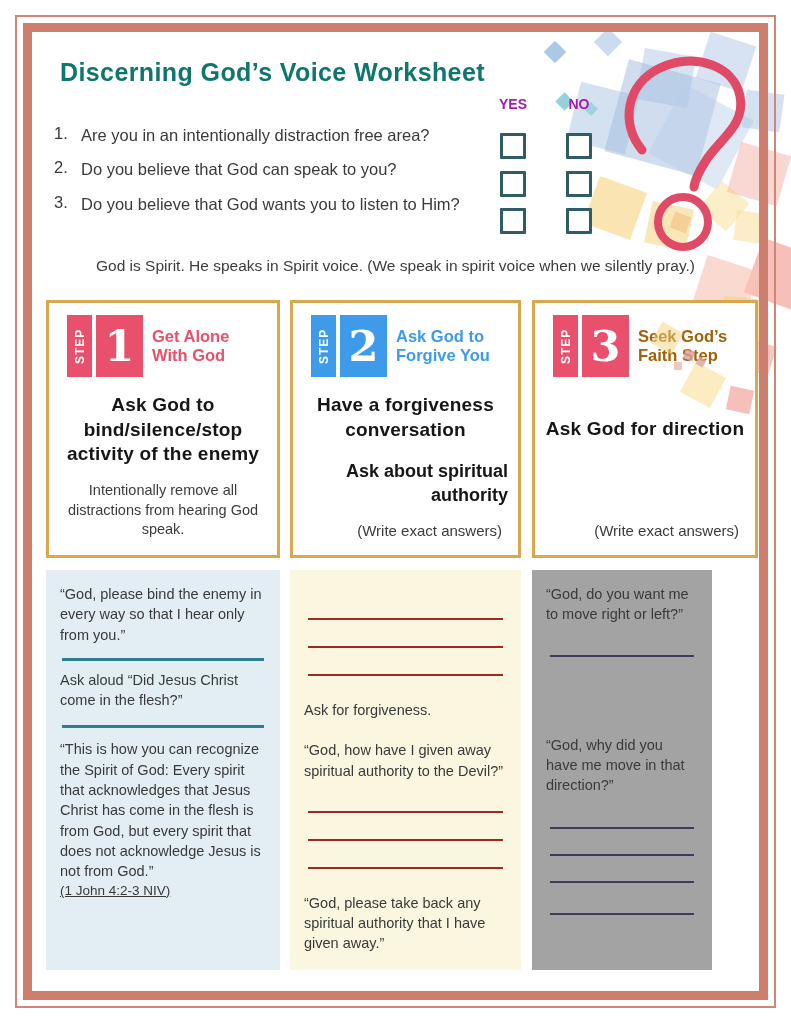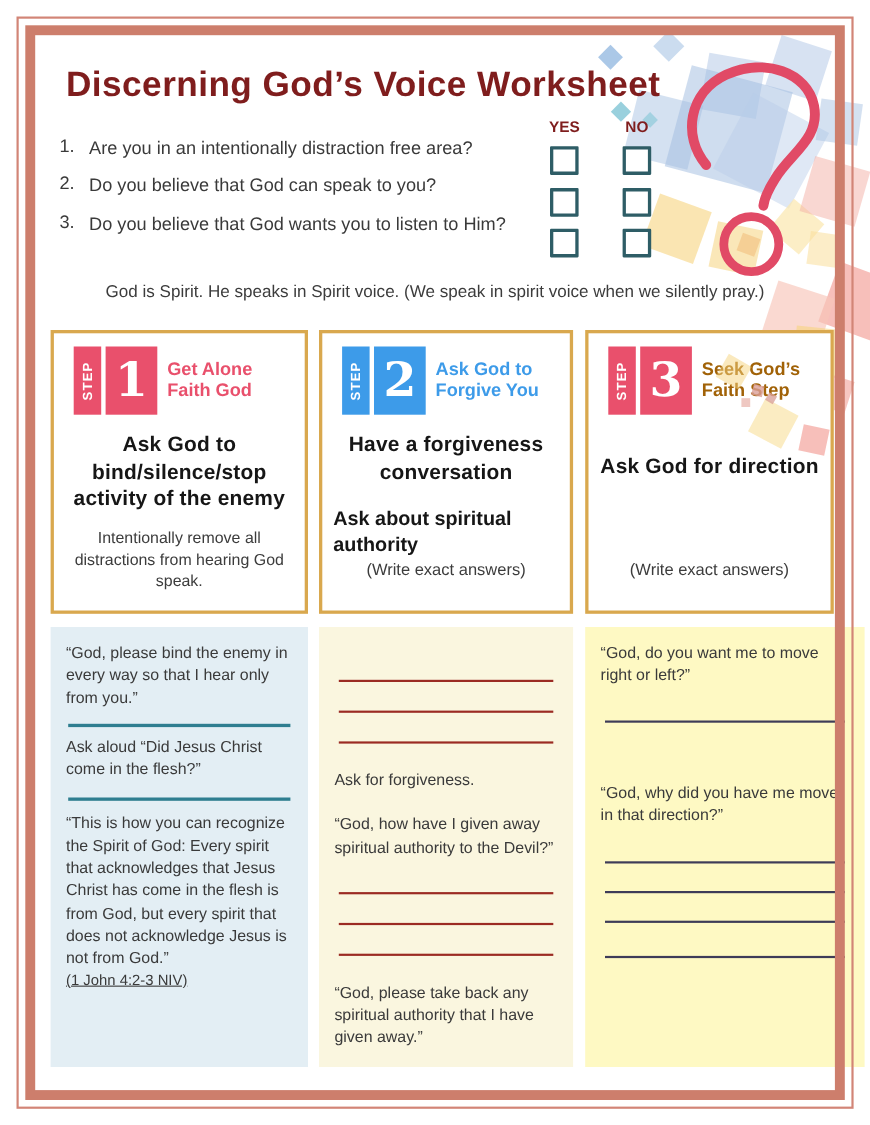--- a/index.html
+++ b/index.html
@@ -8,29 +8,29 @@
   
   .border-outer{position:absolute;inset:15px;border:2px solid #D28577;z-index:6;pointer-events:none;}
   .border-inner{position:absolute;inset:23px;border:9px solid #CD7E6C;z-index:6;pointer-events:none;}
   
   #decor-under{position:absolute;inset:0;z-index:1;}
   #decor-over{position:absolute;inset:0;z-index:3;pointer-events:none;}
   .sq{position:absolute;}
   .qmark{position:absolute;left:608px;top:50px;width:150px;height:205px;z-index:1;}
   
   .content{position:absolute;inset:0;z-index:2;}
-  .title{position:absolute;left:60px;top:58px;font-size:32px;font-weight:bold;
-         color:#7f1d1d;letter-spacing:.4px;}
+  .title{position:absolute;left:60px;top:58px;font-size:25px;font-weight:bold;
+         color:#0f766e;letter-spacing:.4px;}
   .questions{position:absolute;left:54px;top:124px;width:450px;font-size:16.5px;color:#3a3a3a;}
   .qrow{display:flex;}
   .qrow + .qrow{margin-top:12px;}
   .qnum{width:27px;flex:none;}
   .qtext{flex:1;line-height:1.35;}
   .qsub{color:#3c3c3c;}
-  .yn-head{position:absolute;top:107px;font-size:14px;font-weight:bold;color:#7f1d1d;width:40px;text-align:center;}
+  .yn-head{position:absolute;top:96px;font-size:14px;font-weight:bold;color:#a21caf;width:40px;text-align:center;}
   .yes-head{left:493px;} .no-head{left:559px;}
   .cbox{position:absolute;width:20px;height:20px;border:3px solid #2E5D66;background:#fff;border-radius:1px;}
   .spirit{position:absolute;left:40px;right:40px;top:257px;text-align:center;font-size:15.5px;color:#3c3c3c;}
   
   .card{position:absolute;top:300px;height:258px;background:#fff;border:3px solid #D9A84E;
         box-sizing:border-box;display:flex;flex-direction:column;padding:12px 10px 10px;}
   .card.c1{left:46px;width:234px;}
   .card.c2{left:290px;width:231px;}
   .card.c3{left:532px;width:226px;}
   .badge{display:flex;align-self:flex-start;margin-left:8px;height:62px;}
@@ -39,42 +39,42 @@
         writing-mode:vertical-rl;transform:rotate(180deg);}
   .step-num{width:47px;margin-left:4px;color:#fff;font-family:"DejaVu Serif",serif;font-weight:bold;
         font-size:43px;line-height:62px;text-align:center;}
   .step-title{margin-left:9px;align-self:center;font-weight:bold;font-size:16.5px;line-height:1.13;}
   .c1 .step-label,.c1 .step-num{background:#E9506C;} .c1 .step-title{color:#E9506C;width:80px;}
   .c2 .step-label,.c2 .step-num{background:#3D9BE9;} .c2 .step-title{color:#3D9BE9;width:100px;}
   .c3 .step-label,.c3 .step-num{background:#E9506C;} .c3 .step-title{color:#a16207;width:102px;}
   .card-body{flex:1;display:flex;flex-direction:column;width:100%;}
   .card-heading{font-weight:bold;font-size:19px;color:#161616;text-align:center;line-height:1.3;
         margin:16px 0 0;letter-spacing:.2px;}
-  .card-heading2{font-weight:bold;font-size:18px;color:#161616;text-align:left;line-height:1.3;margin:18px 0 0;}
+  .card-heading2{font-weight:bold;font-size:18px;color:#161616;text-align:right;line-height:1.3;margin:18px 0 0;}
   .card-heading2:empty{display:none;}
   .card-note{font-size:14.5px;color:#3c3c3c;text-align:center;line-height:1.35;margin:14px 6px 0;}
-  .c2 .card-note,.c3 .card-note{margin-top:auto;margin-bottom:16px;font-size:15px;}
+  .c2 .card-note,.c3 .card-note{margin-top:auto;margin-bottom:4px;font-size:15px;text-align:right;}
   .c3 .card-heading{margin:auto 0;}
   
   .col{position:absolute;top:570px;height:400px;box-sizing:border-box;padding:14px 14px 10px;
        font-size:14.5px;line-height:1.4;color:#3a3a3a;overflow:hidden;}
   .col.left{left:46px;width:234px;background:#E3EEF4;}
   .col.mid{left:290px;width:231px;background:#FAF6DF;}
-  .col.right{left:532px;width:254px;background:#fef9c3;}
+  .col.right{left:532px;width:180px;background:#a3a3a3;}
   .col p{margin:0;}
   .tdiv{border-top:3px solid #2F7E90;margin:13px 2px 9px;}
   .tdiv2{border-top:3px solid #2F7E90;margin:15px 2px 11px;}
   .col-heading{color:#25768A;font-weight:bold;font-size:17px;text-align:center;margin:0 0 10px;}
   .citation{font-size:13.5px;margin-top:2px;text-decoration:underline;}
   .aline{border-bottom:2px solid;margin:26px 4px 0;}
   .aline.red{border-color:#9B2B23;}
   .aline.navy{border-color:#3E3C58;}
   .mid .g1{margin-top:34px;} .mid .note{margin-top:24px;} .mid .q2{margin-top:20px;}
   .mid .g2{margin-top:30px;} .mid .q3{margin-top:24px;}
-  .right .l1{margin-top:30px;} .right .q2{margin-top:54px;} .right .g1{margin-top:32px;}
+  .right .l1{margin-top:30px;} .right .q2{margin-top:78px;} .right .g1{margin-top:32px;}
   .right .l2{margin-top:25px;} .right .q3{margin-top:44px;} .right .l3{margin-top:30px;}
 </style>
 </head>
 <body>
 
 <div class="page">
 
   <div id="decor-under">
       <div class="sq" style="left: 547px; top: 44px; width: 16px; height: 16px; background: rgb(143, 182, 223); opacity: 0.75; transform: rotate(45deg);"></div>
       <div class="sq" style="left: 598px; top: 32px; width: 20px; height: 20px; background: rgb(169, 196, 228); opacity: 0.6; transform: rotate(45deg);"></div>
@@ -133,21 +133,21 @@
     <div class="cbox" style="left:566px;top:171px;"></div>
     <div class="cbox" style="left:500px;top:208px;"></div>
     <div class="cbox" style="left:566px;top:208px;"></div>
 
     <div class="spirit">God is Spirit.  He speaks in Spirit voice. (We speak in spirit voice when we silently pray.)</div>
 
     <div class="card c1">
       <div class="badge">
         <div class="step-label">STEP</div>
         <div class="step-num">1</div>
-        <div class="step-title">Get Alone Faith God</div>
+        <div class="step-title">Get Alone With God</div>
       </div>
       <div class="card-body">
         <div class="card-heading">Ask God to bind/silence/stop activity of the enemy</div>
 
         <div class="card-note">Intentionally remove all distractions from hearing God speak.</div>
       </div>
     </div>
 
     <div class="card c2">
       <div class="badge">

